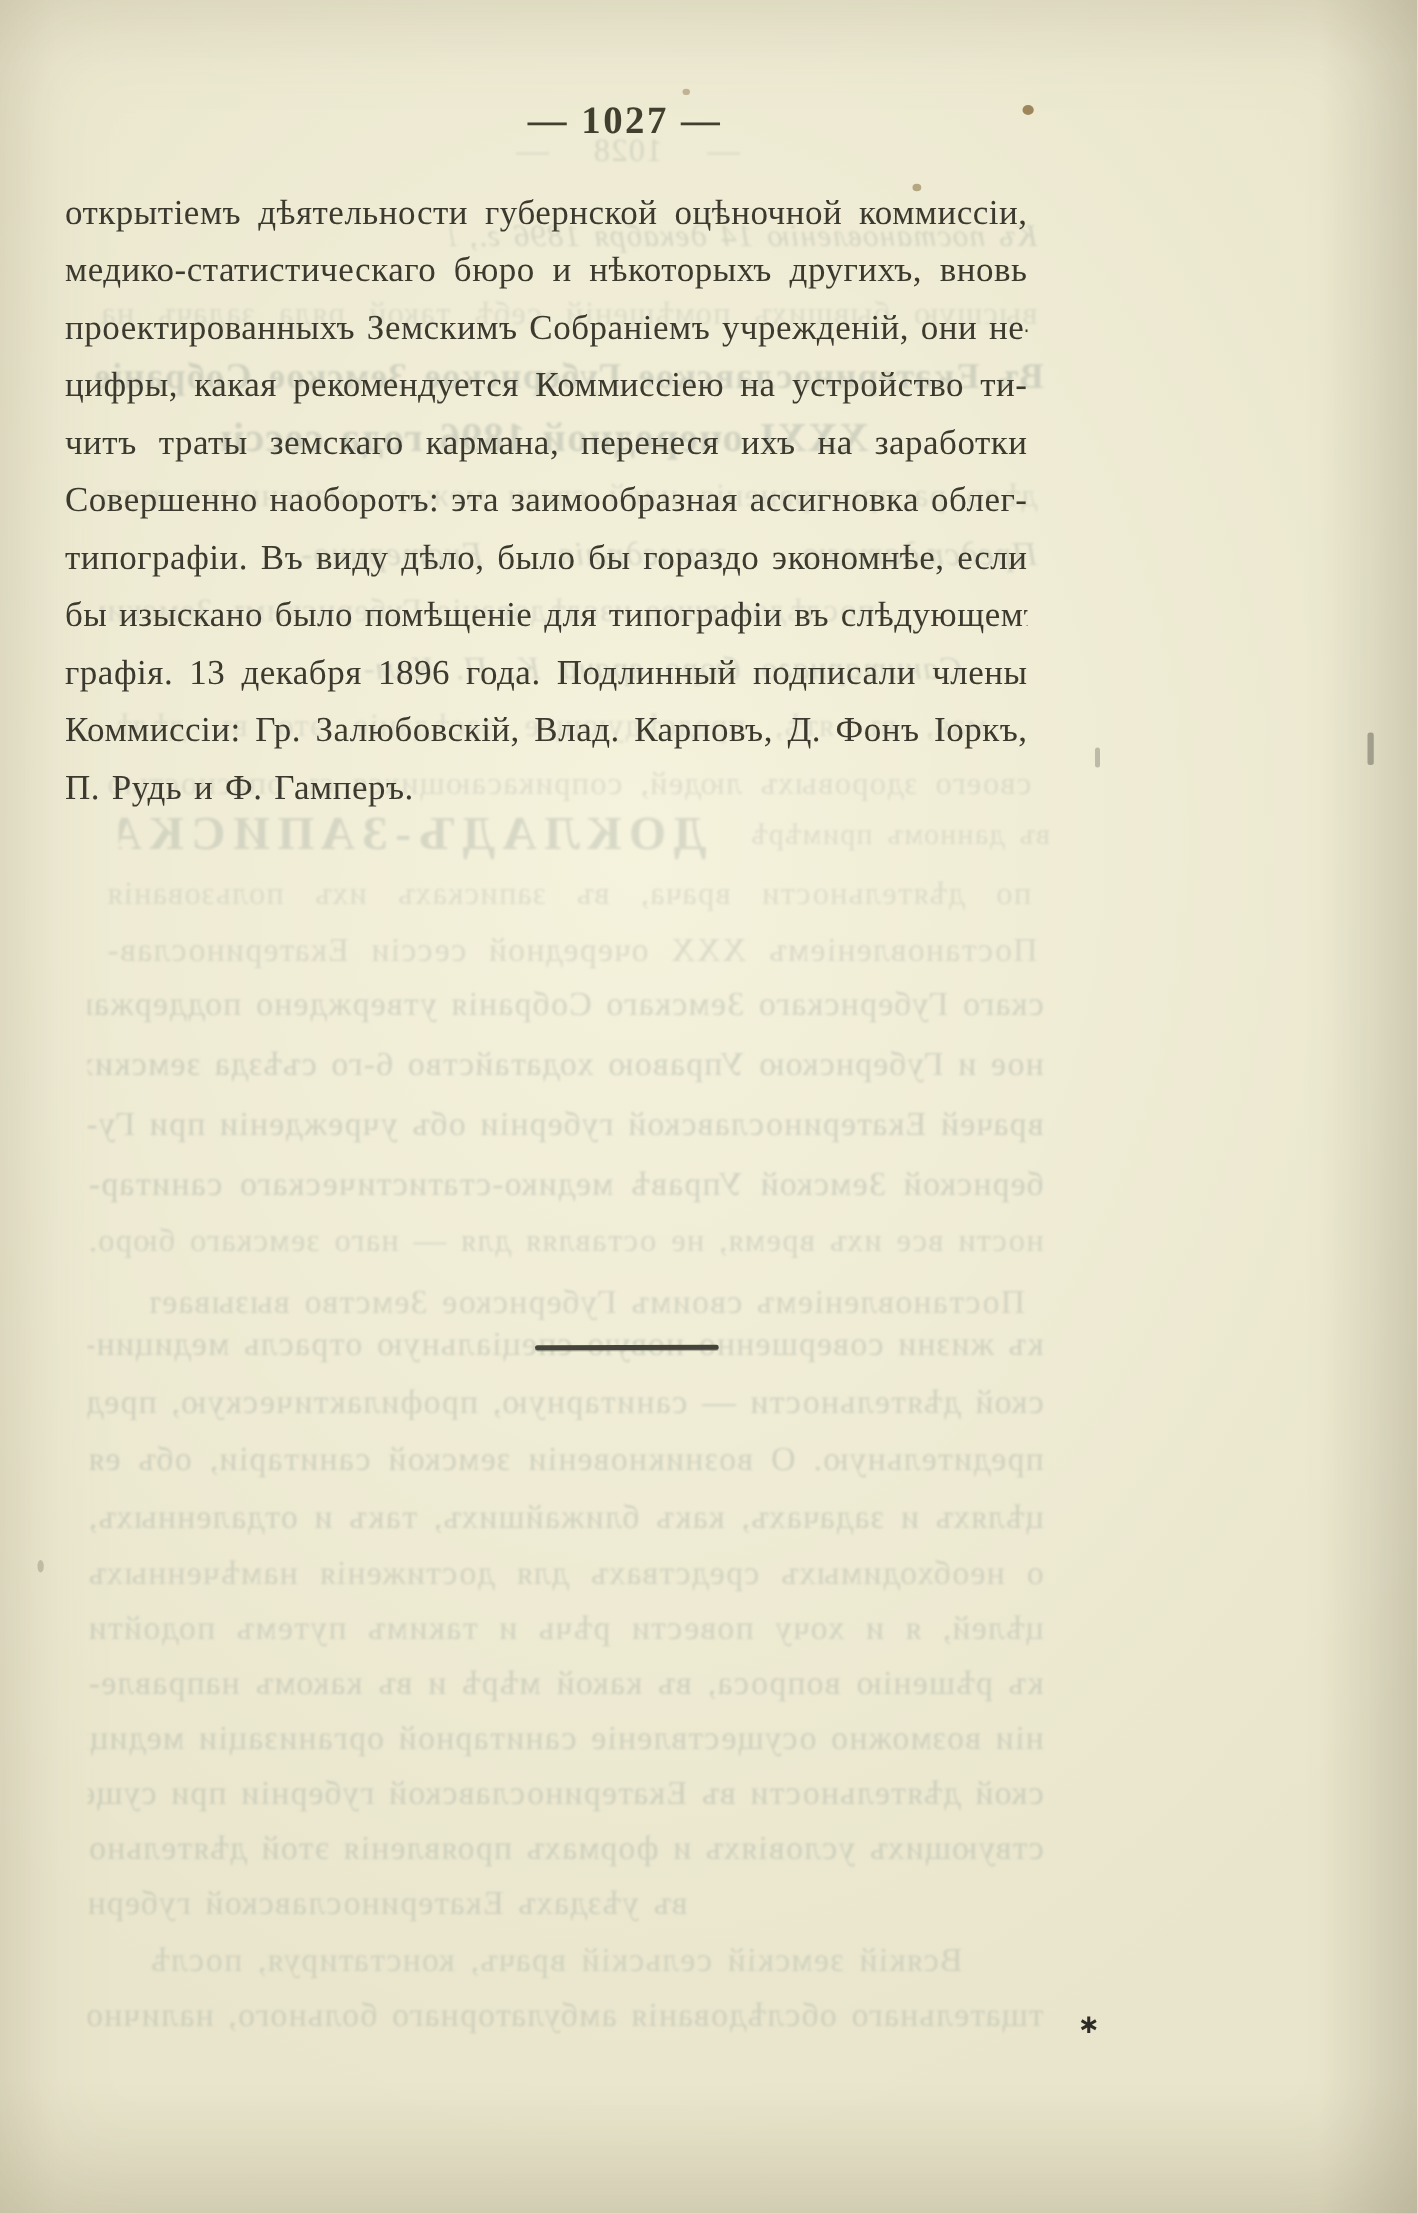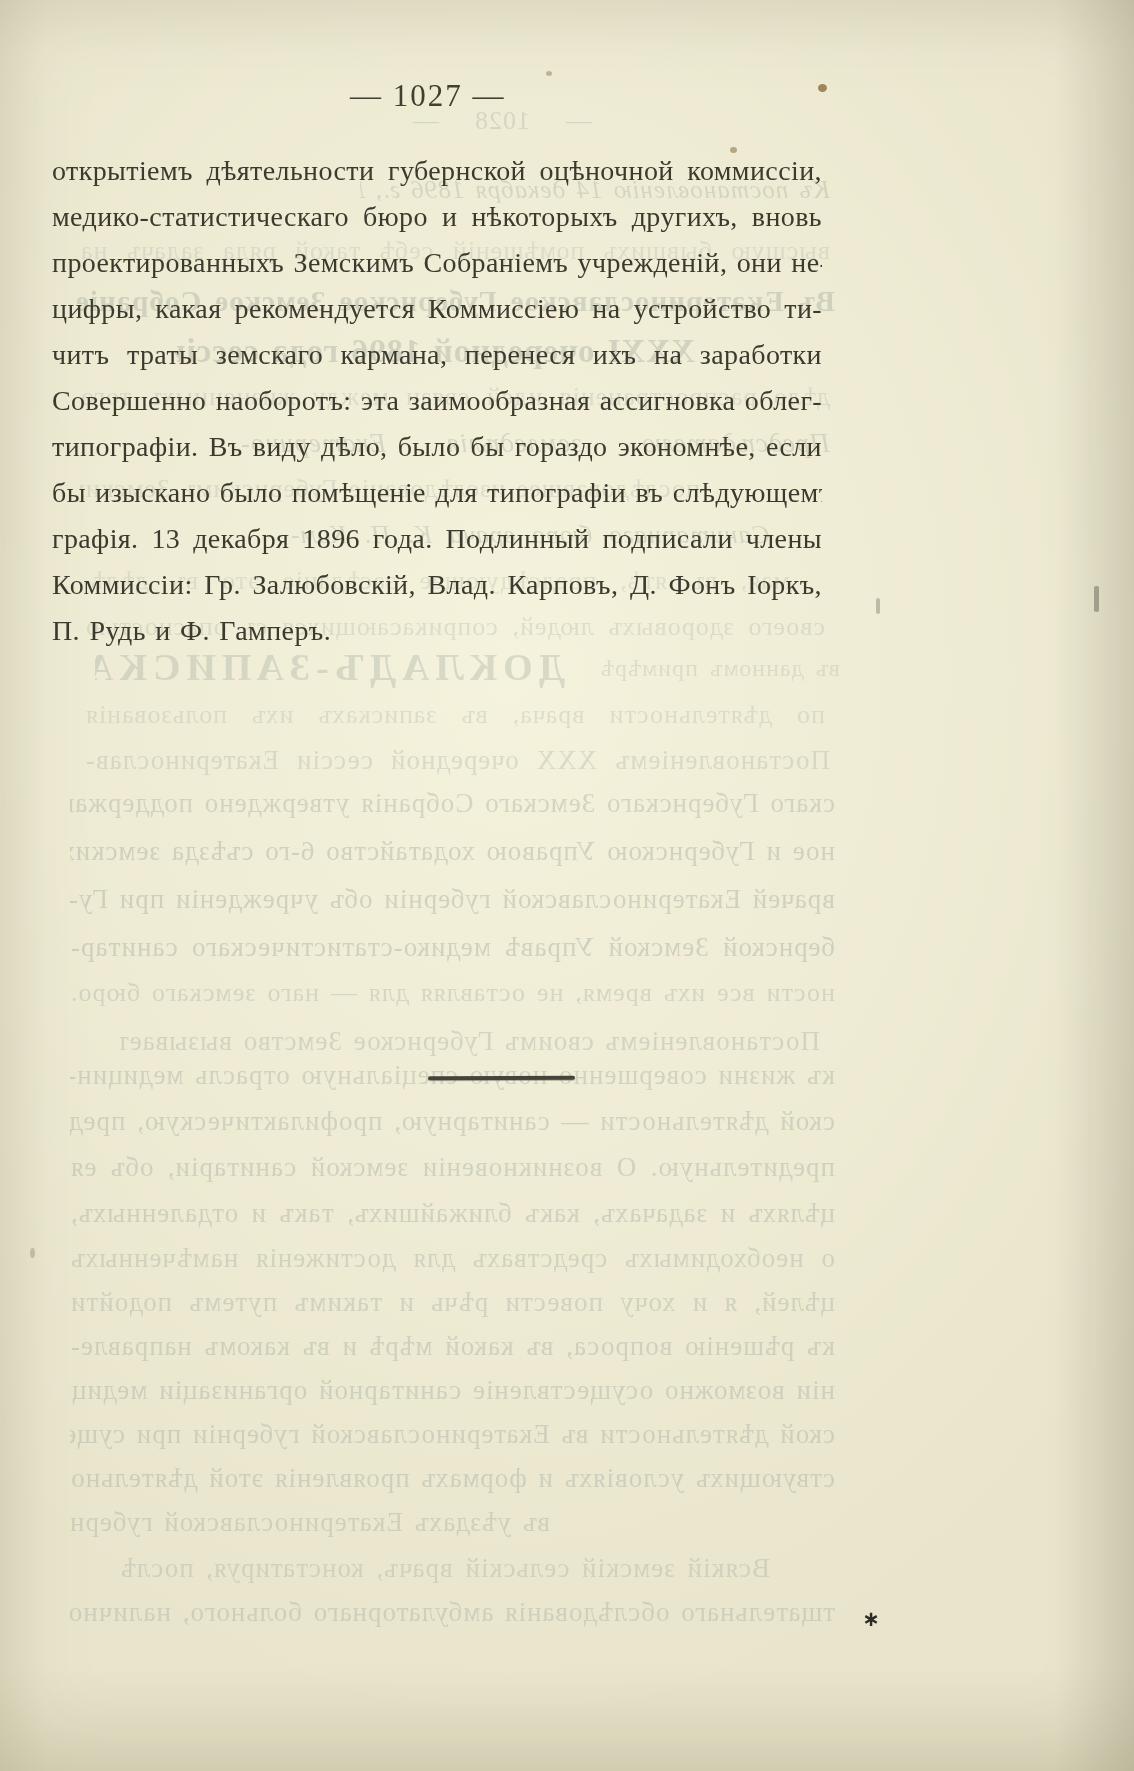--- a/index.html
+++ b/index.html
@@ -9,21 +9,21 @@
     background:
       radial-gradient(ellipse 130% 110% at 45% 38%, rgba(255,253,235,.55) 0%, rgba(255,253,235,0) 55%),
       linear-gradient(to right, rgba(150,144,110,.10) 0%, rgba(150,144,110,0) 4%, rgba(150,144,110,0) 93%, rgba(128,124,100,.22) 100%),
       linear-gradient(to bottom, rgba(150,144,110,.08) 0%, rgba(150,144,110,0) 3%, rgba(150,144,110,0) 94%, rgba(140,134,100,.16) 100%),
       #e9e5cc;
     box-shadow: inset 0 0 90px rgba(125,118,85,.18);
     font-family:"Liberation Serif","DejaVu Serif",serif;
   }
   .header{
     position:absolute;top:78px;left:350px;width:300px;height:40px;
-    text-align:left;font-size:31px;letter-spacing:2px;color:#41402f;
+    text-align:center;font-size:31px;letter-spacing:2px;color:#41402f;font-weight:bold;
   }
   .paragraph{
     position:absolute;top:148px;left:52px;width:770px;
     font-size:28px;color:#3c3a2f;letter-spacing:.4px;
   }
   .paragraph .line{
     height:46px;line-height:46px;white-space:nowrap;overflow:hidden;
     text-align:justify;text-align-last:justify;word-spacing:2px;
   }
   .paragraph .line.flush{text-align:left;text-align-last:left;}

